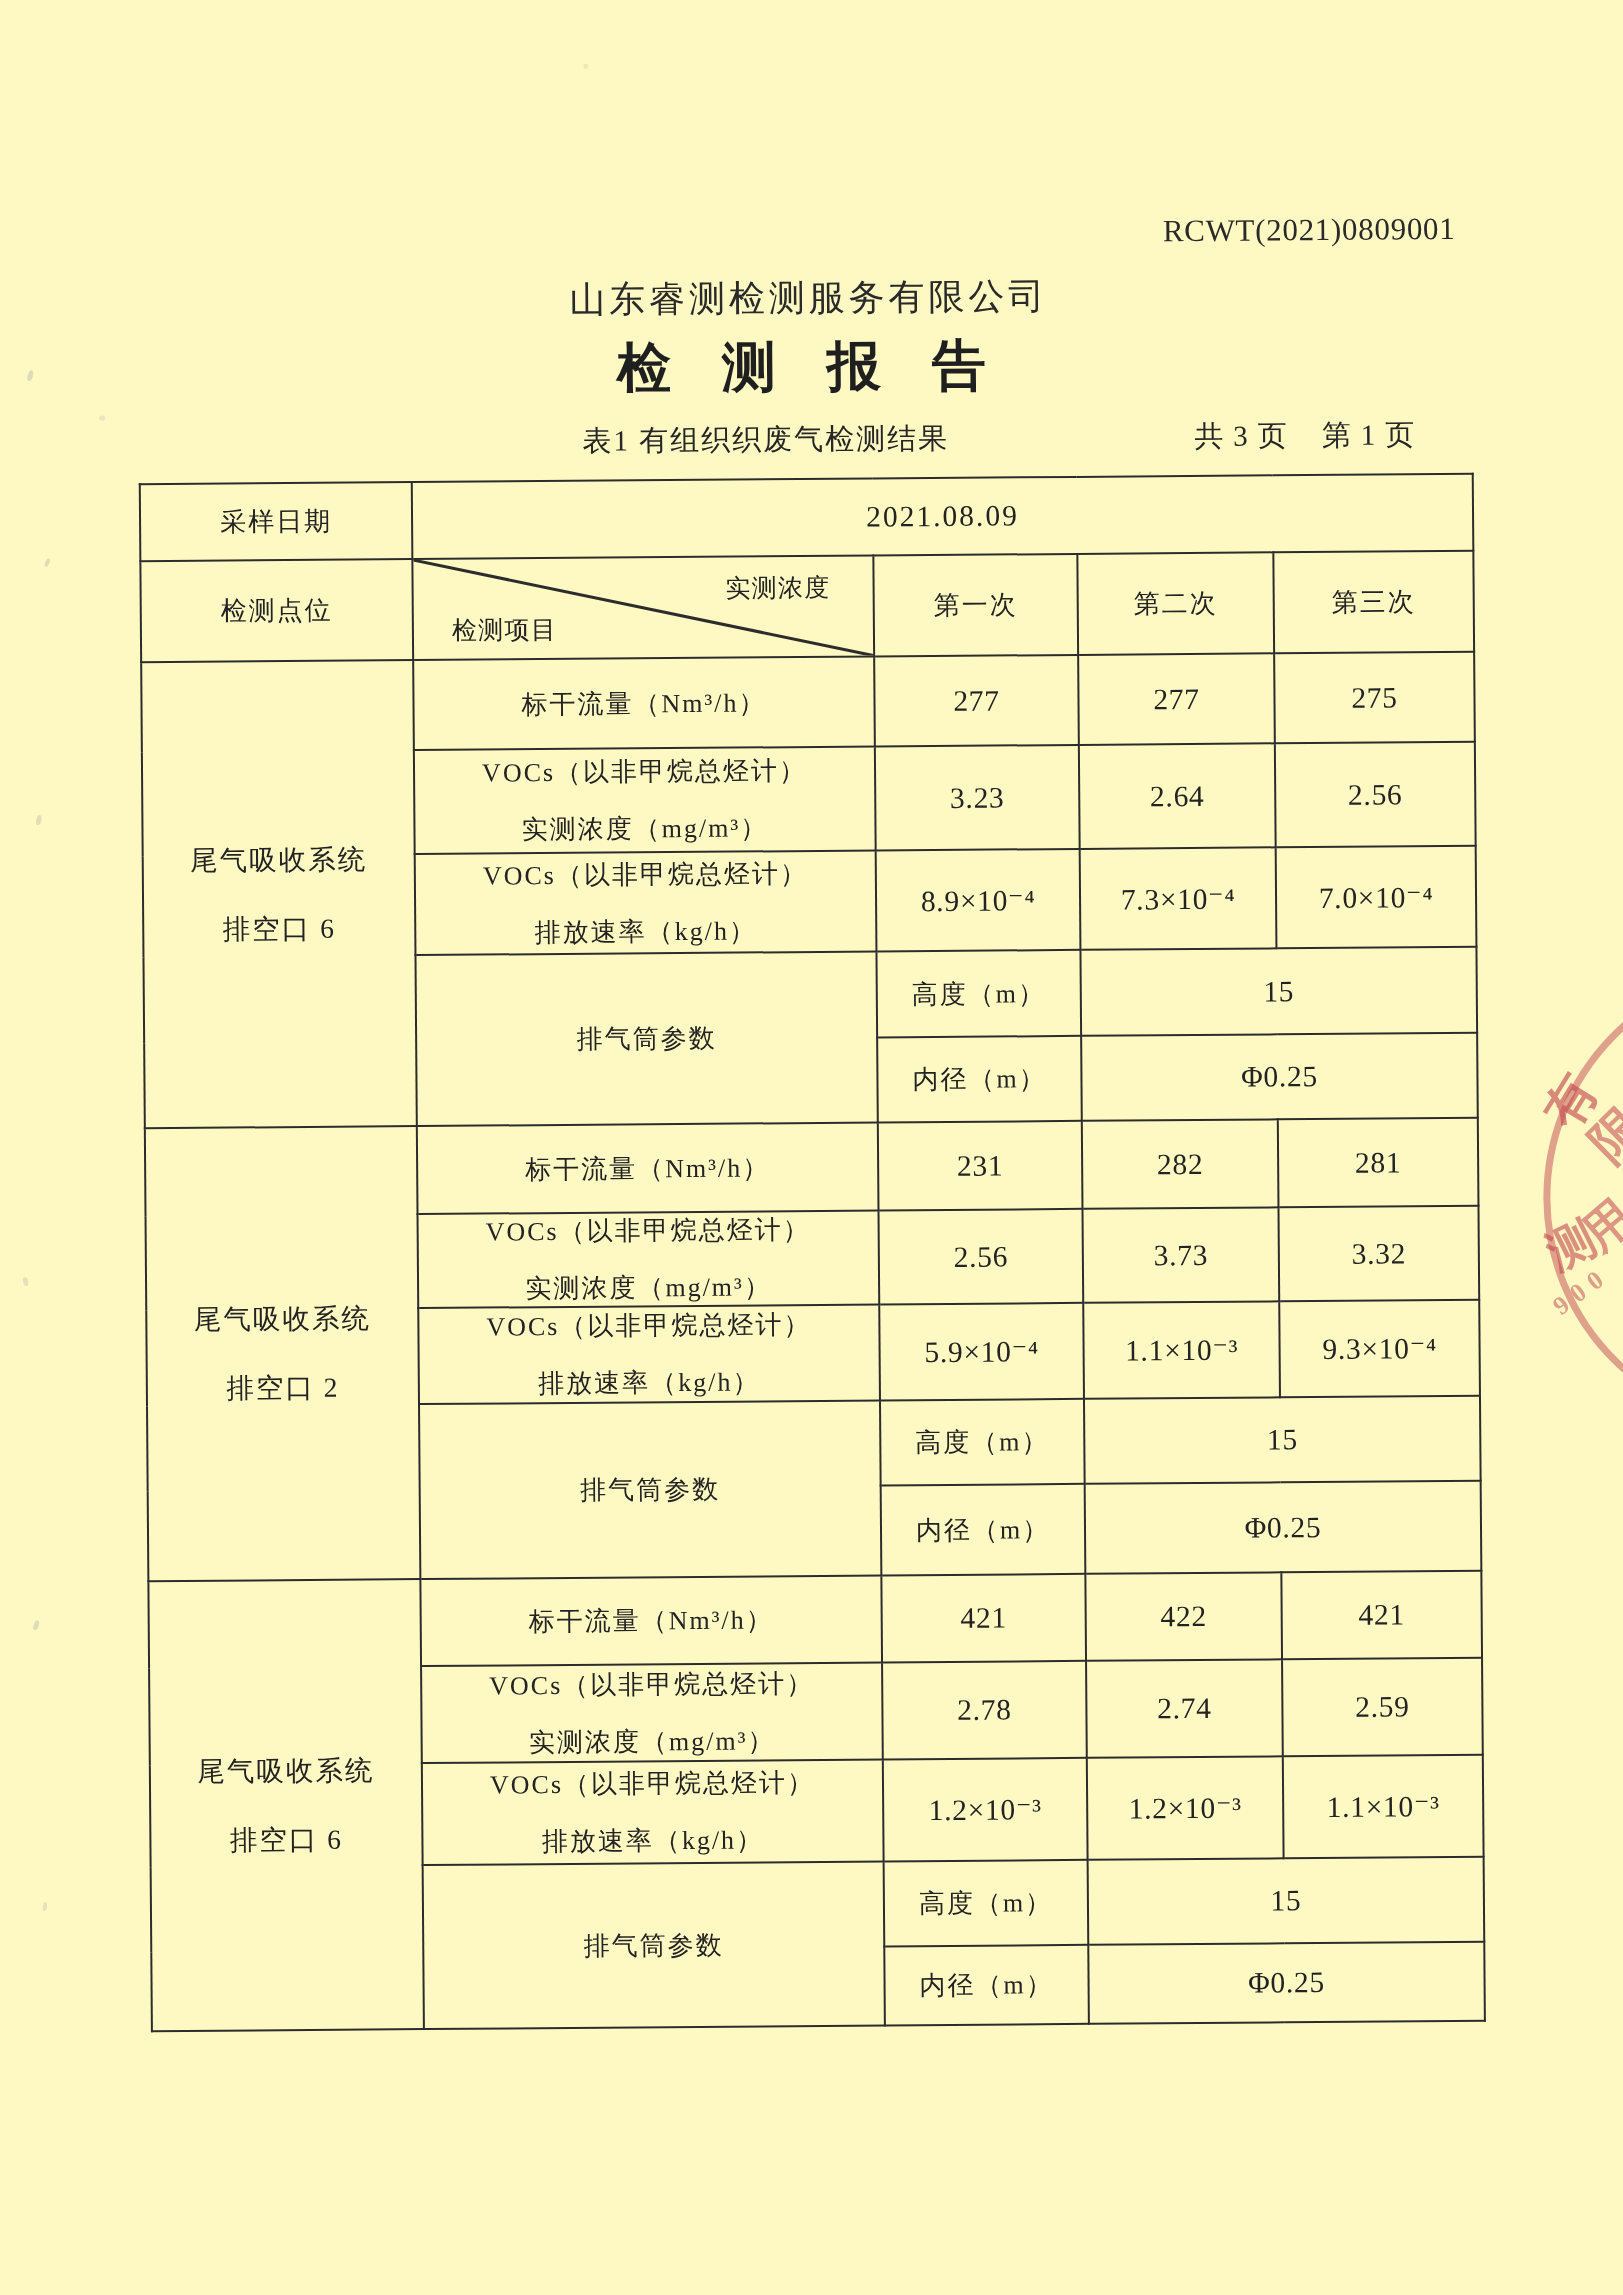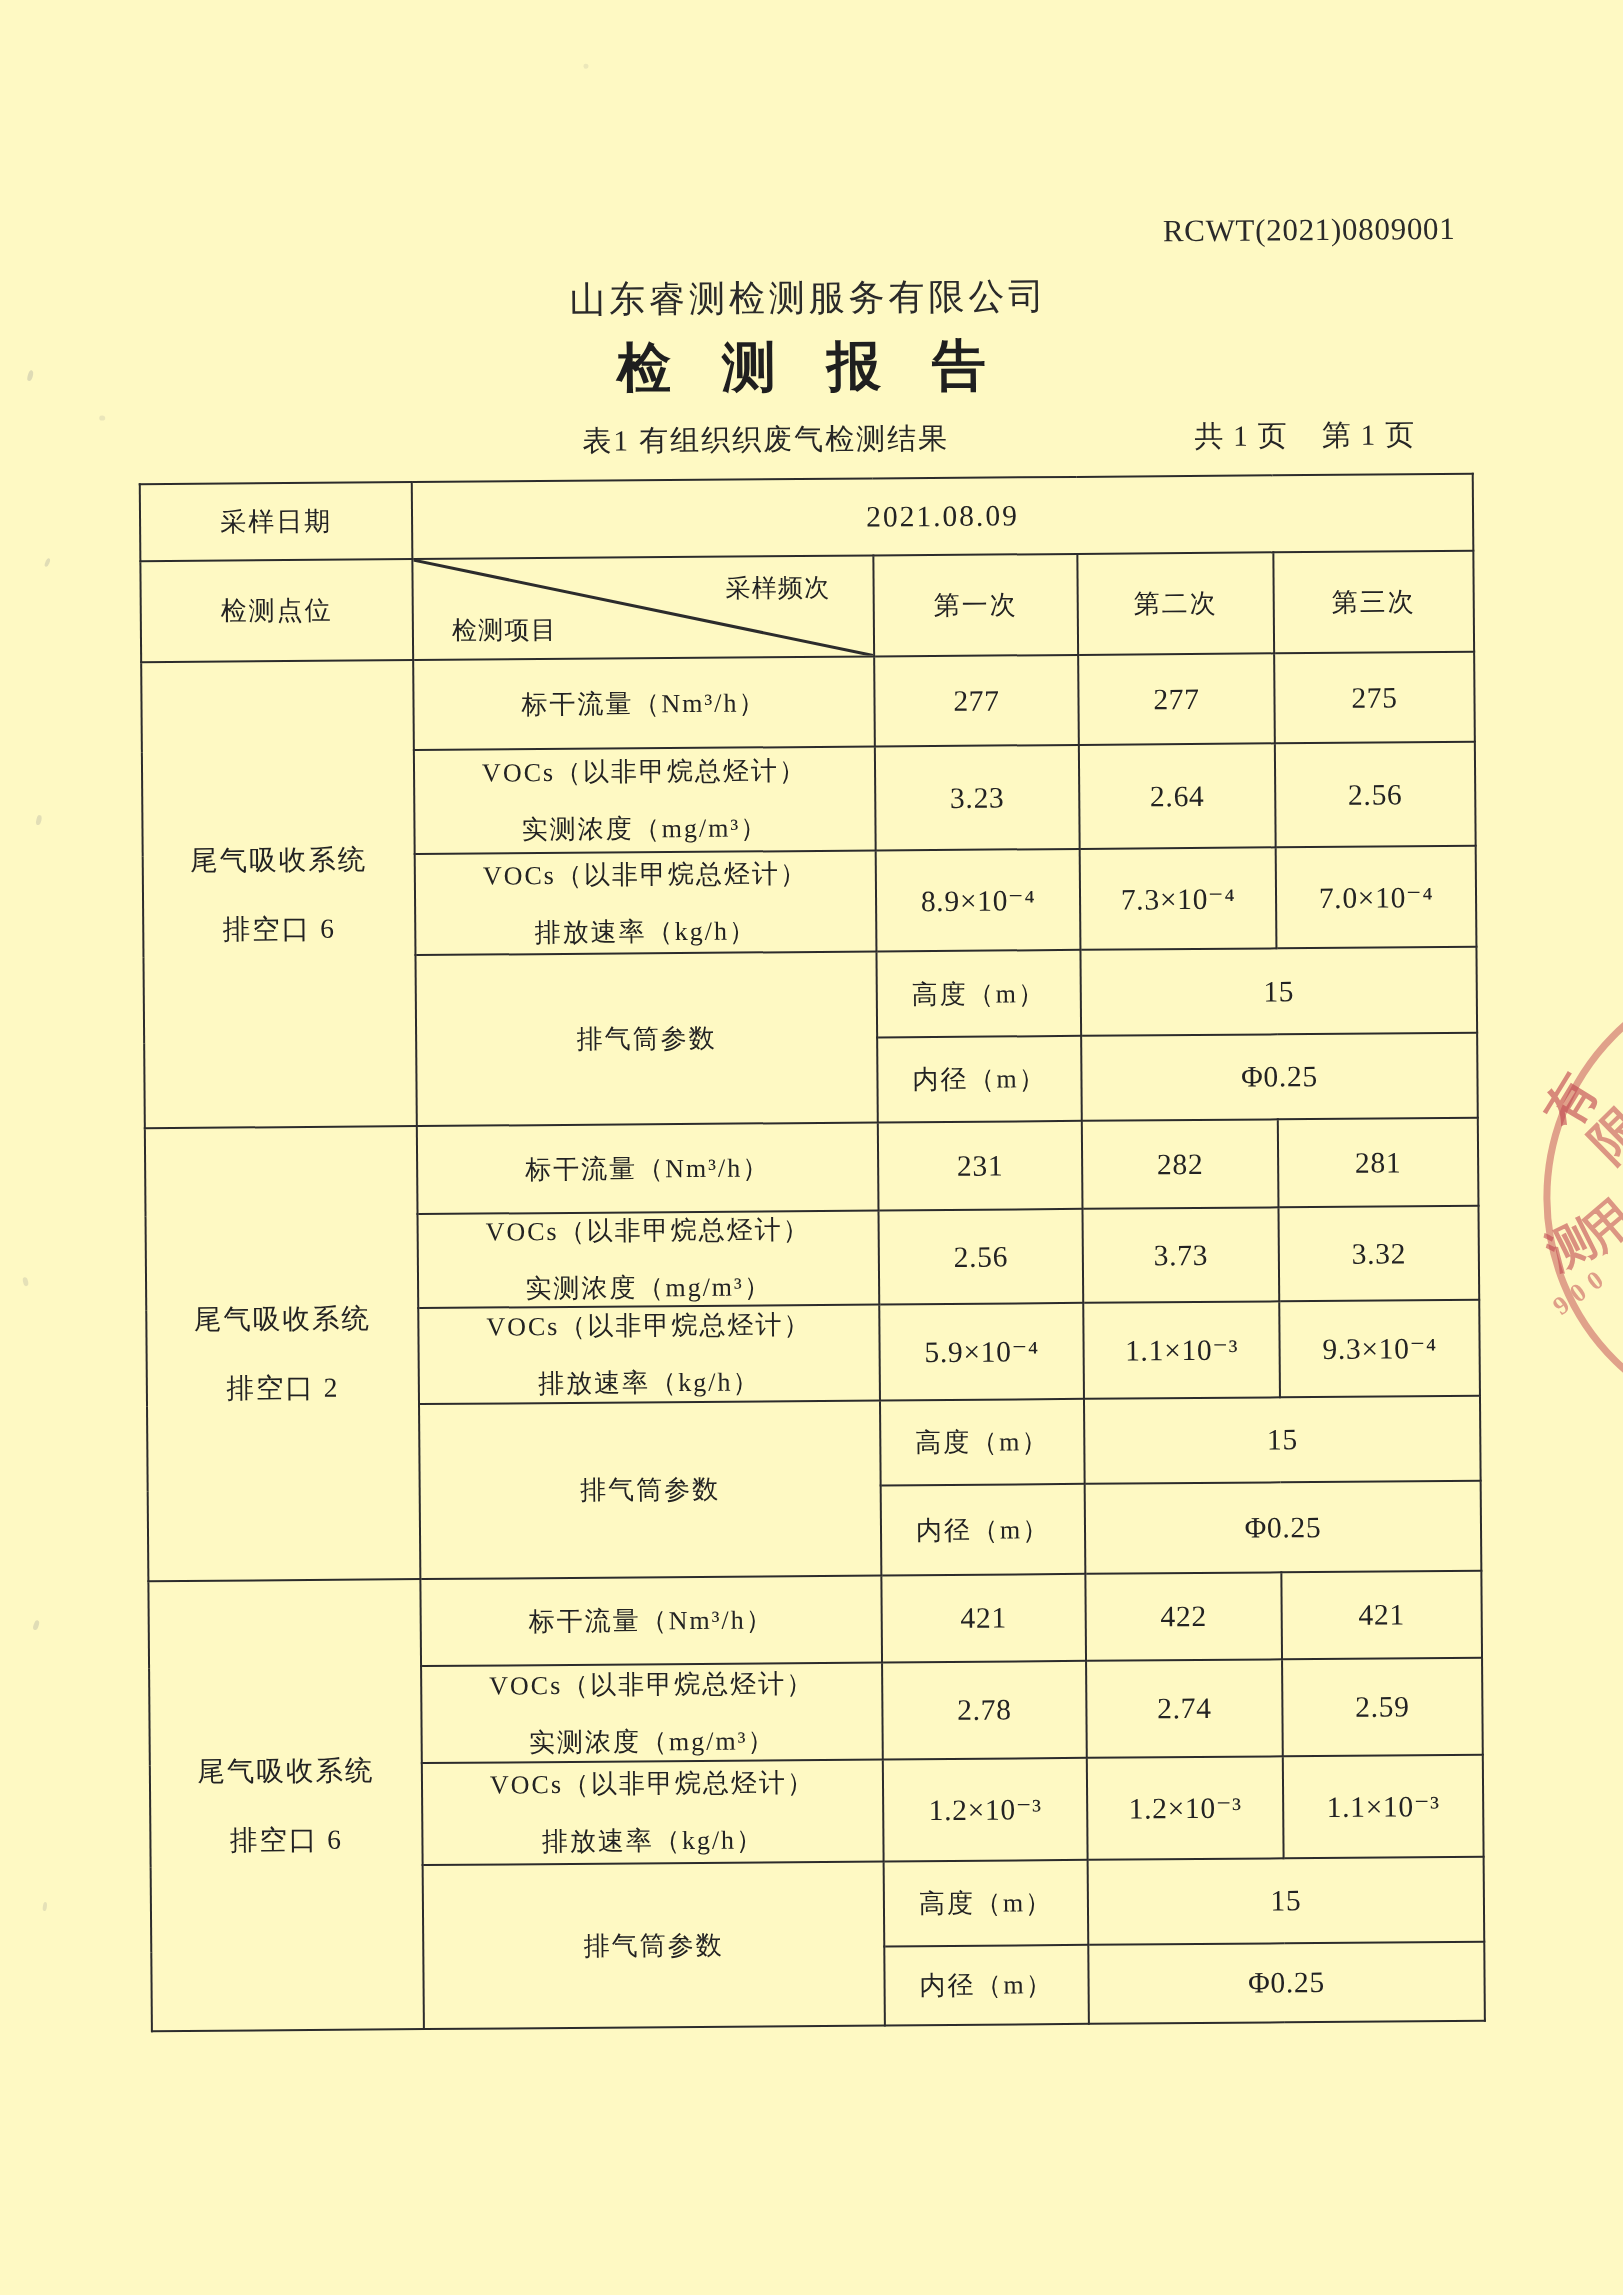--- a/index.html
+++ b/index.html
@@ -90,21 +90,21 @@
 <body>
 
 <div class="page">
   <div class="sheet">
 
     <div class="report-no">RCWT(2021)0809001</div>
     <div class="company">山东睿测检测服务有限公司</div>
     <div class="title">检测报告</div>
     <div class="caption">表1  有组织织废气检测结果</div>
     <div class="pageinfo">
-      <span>共 1 页</span><span>第 1 页</span>
+      <span>共 3 页</span><span>第 1 页</span>
     </div>
 
     <table class="report">
       <colgroup>
         <col style="width:272px">
           <col style="width:461px">
           <col style="width:204px">
           <col style="width:196px">
           <col style="width:200px">
       </colgroup>
@@ -114,21 +114,21 @@
           <td class="lab">采样日期</td>
           <td class="val date" colspan="4">2021.08.09</td>
         </tr>
 
         <tr style="height:101px">
           <td class="lab">检测点位</td>
           <td class="diag">
             <svg viewBox="0 0 100 100" preserveAspectRatio="none">
               <line x1="0" y1="0" x2="100" y2="100" stroke="#2c2c2c" stroke-width="3" vector-effect="non-scaling-stroke"></line>
             </svg>
-            <span class="diag-top">采样频次</span>
+            <span class="diag-top">实测浓度</span>
             <span class="diag-bottom">检测项目</span>
           </td>
           <td class="lab">第一次</td>
           <td class="lab">第二次</td>
           <td class="lab">第三次</td>
         </tr>
 
         <tr style="height:90px">
           <td class="pt" rowspan="5">
             <div class="stack pstack">

